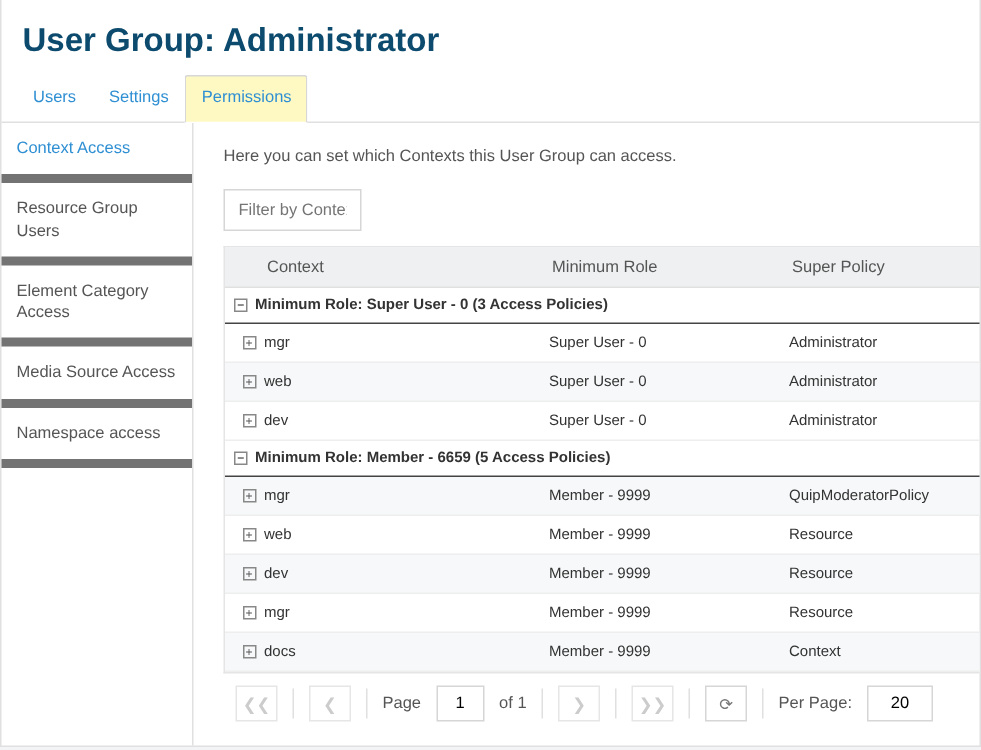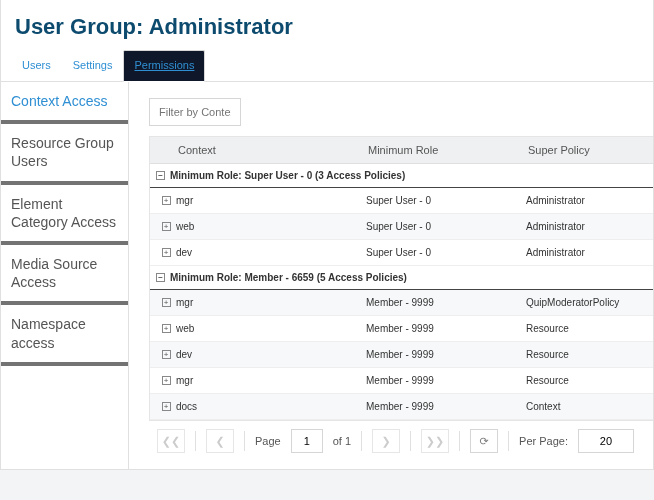--- a/index.html
+++ b/index.html
@@ -34,39 +34,38 @@
     color: #2f8fd3;
     font-size: 11px;
     cursor: pointer;
     border: 1px solid transparent;
     border-bottom: none;
     margin-bottom: -1px;
   }
   .tab.active {
     border: 1px solid #d7d7d7;
     border-bottom: 1px solid #fff;
-    background: #0f172a;
+    background: #fef9c3;
     border-radius: 2px 2px 0 0;
-    text-decoration: underline;
   }
   .content {
     display: flex;
     align-items: stretch;
   }
   .sidebar {
     width: 128px;
     border-right: 1px solid #e0e0e0;
     display: flex;
     flex-direction: column;
   }
   .side-item {
     padding: 10px 10px;
-    font-size: 14px;
-    color: #555;
-    border-bottom: 4px solid #737373;
+    font-size: 11px;
+    color: #555;
+    border-bottom: 6px solid #737373;
     cursor: pointer;
     line-height: 1.3;
   }
   .side-item.active {
     color: #2f8fd3;
   }
   .main {
     flex: 1;
     padding: 16px 0 0 20px;
     min-width: 0;
@@ -192,20 +191,21 @@
   <div class="content">
     <div class="sidebar">
       <div class="side-item active">Context Access</div>
       <div class="side-item">Resource Group Users</div>
       <div class="side-item">Element Category Access</div>
       <div class="side-item">Media Source Access</div>
       <div class="side-item">Namespace access</div>
     </div>
 
     <div class="main">
+      <div class="helptext">Here you can set which Contexts this User Group can access.</div>
 
       <div class="toolbar">
         <input class="filter-input" placeholder="Filter by Context" style="">
       </div>
 
       <div class="grid">
         <div class="grid-header">
           <div class="gh gh-expander"></div>
           <div class="gh gh-context">Context</div>
           <div class="gh gh-role">Minimum Role</div>
@@ -296,17 +296,17 @@
         <input class="pginput" value="1" style="">
         <span>of 1</span>
         <span class="sep"></span>
         <span class="pgbtn disabled">❯</span>
         <span class="sep"></span>
         <span class="pgbtn disabled">❯❯</span>
         <span class="sep"></span>
         <span class="pgbtn">⟳</span>
         <span class="sep"></span>
         <span>Per Page:</span>
-        <input class="pginput" style="width: 56px;" value="20">
+        <input class="pginput" style="width: 44px;" value="20">
       </div>
     </div>
   </div>
 </div>
 
 </body></html>

